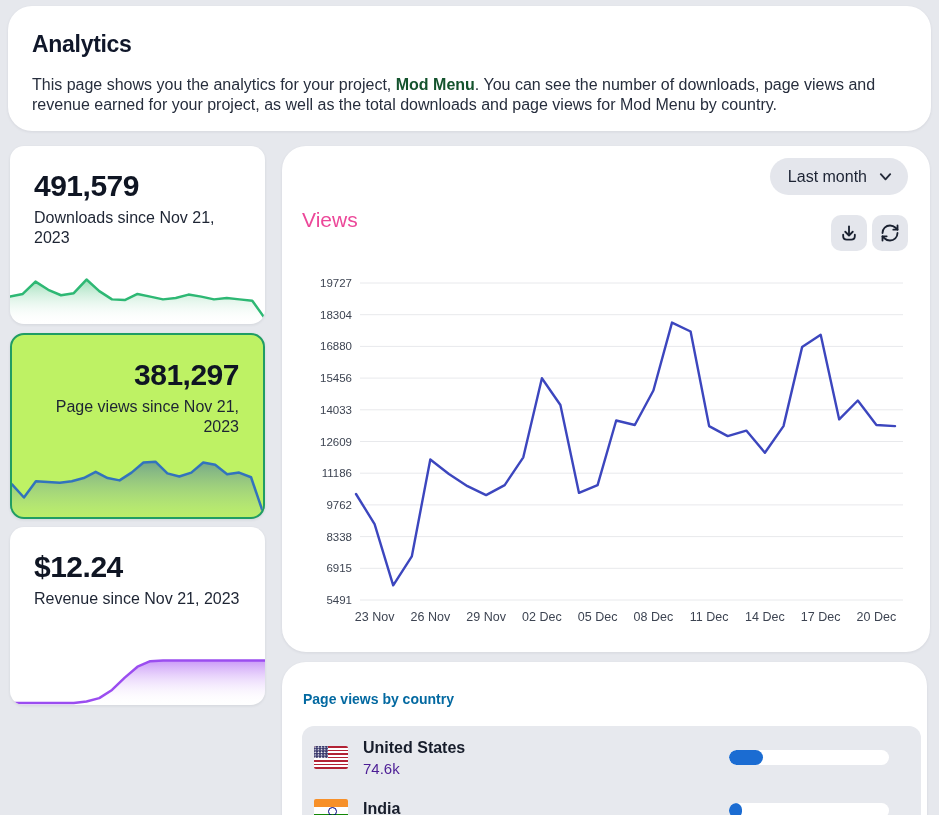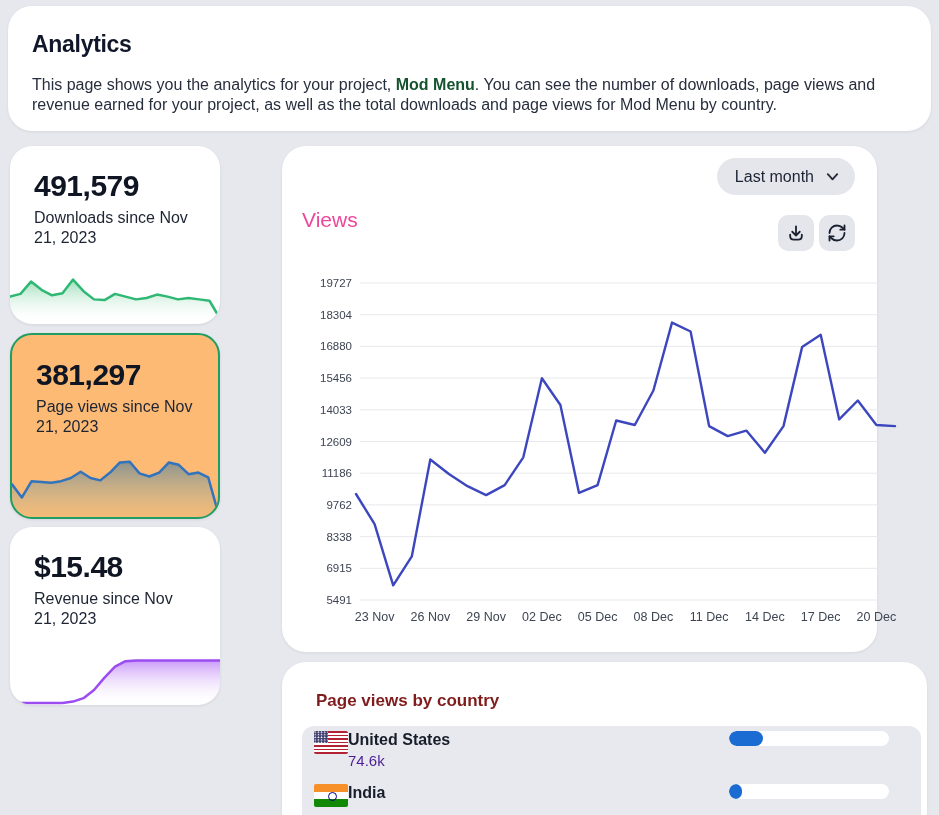--- a/index.html
+++ b/index.html
@@ -10,50 +10,50 @@
   }
   .card { background:#fff; border-radius:24px; box-shadow:0 1px 3px rgba(25,30,45,.08); }
 
   
   .header-card { position:absolute; left:8px; top:6px; width:923px; height:125px; padding:25px 24px; }
   .page-title { font-size:23px; font-weight:800; color:#10172a; letter-spacing:-.3px; }
   .page-desc { margin-top:17px; font-size:16px; line-height:1.23; color:#272e3d; max-width:880px; }
   .page-desc b { font-weight:700; color:#14532d; }
 
   
-  .stat-card { position:absolute; left:10px; width:210px; overflow:hidden; cursor:pointer;
-    background:#fff; border-radius:22px; box-shadow:0 1px 3px rgba(25,30,45,.09); }
+  .stat-card { position:absolute; left:10px; width:255px; overflow:hidden; cursor:pointer;
+    background:#fff; border-radius:14px; box-shadow:0 1px 3px rgba(25,30,45,.09); }
   .stat-card.c1 { top:146px; height:178px; }
-  .stat-card.c2 { top:333px; height:186px; background:#fdba74; border:2px solid #209d63; }
+  .stat-card.c2 { top:333px; height:186px; background:#bef264; border:2px solid #209d63;text-align:right; }
   .stat-card.c3 { top:527px; height:178px; }
   .stat-value { margin:23px 24px 5px; font-size:30px; font-weight:800; color:#0f1523; letter-spacing:-.5px; }
   .stat-label { margin:0 24px; font-size:16px; line-height:1.22; color:#1d2433; }
   .spark { position:absolute; left:0; bottom:0; width:100%; height:72px; display:block; }
   .c2 .spark { height:82px; }
 
   
-  .chart-card { position:absolute; left:282px; top:146px; width:595px; height:506px;padding-left:47px; }
+  .chart-card { position:absolute; left:282px; top:146px; width:648px; height:506px;padding-left:47px; }
   .range-pill { position:absolute; top:12px; right:22px; height:37px; border-radius:19px;
     background:#e4e6ec; display:flex; align-items:center; gap:11px; padding:0 15px 0 18px;
     font-size:16px; color:#1c2333; cursor:pointer; }
   .views-title { position:absolute; left:20px; top:62px; font-size:21px; font-weight:400; color:#ec4899;text-align:right; }
   .chart-actions { position:absolute; top:69px; right:22px; display:flex; gap:5px; }
   .icon-btn { width:36px; height:36px; border-radius:10px; background:#e4e6ec;
     display:flex; align-items:center; justify-content:center; cursor:pointer; }
   .views-svg { position:absolute; left:20px; top:122px; width:601px; height:360px; display:block; }
   svg text { font-family:"Liberation Sans", sans-serif; }
   .ytick { font-size:11.5px; fill:#3d4452; }
   .xtick { font-size:12.5px; fill:#3d4452; }
 
   
   .country-card { position:absolute; left:282px; top:662px; width:645px; height:210px; }
-  .country-title { position:absolute; left:34px; top:29px; font-size:17px; font-weight:800; color:#7f1d1d; }
+  .country-title { position:absolute; left:21px; top:29px; font-size:14px; font-weight:800; color:#0369a1; }
   .country-box { position:absolute; left:20px; right:6px; top:64px; bottom:0; background:#e7e9ee;
     border-radius:12px; padding-top:5px; overflow:hidden; }
-  .country-row { display:flex; align-items:flex-start; height:53px; padding:0 32px 0 12px; }
+  .country-row { display:flex; align-items:center; height:53px; padding:0 32px 0 12px; gap:15px; }
   .row-name { font-size:16px; font-weight:700; color:#171d2b; }
   .row-value { font-size:15px; color:#4c1d95; margin-top:3px; }
   .bar-track { margin-left:auto; width:160px; height:15px; background:#fff; border-radius:8px; overflow:hidden; }
   .bar-fill { height:100%; background:#1b6cd2; border-radius:8px; }
 
   
   .flag { width:34px; height:23px; border-radius:2px; position:relative; overflow:hidden; flex:0 0 auto; }
   .flag-us { background:repeating-linear-gradient(180deg,#b22234 0 1.77px,#fff 1.77px 3.54px); }
   .flag-us::before { content:""; position:absolute; left:0; top:0; width:14px; height:12.4px;
     background:#3c3b6e; background-image:radial-gradient(circle at 1.2px 1.2px,#fff 0.7px,transparent 0.9px);
@@ -96,21 +96,21 @@
             <stop offset="0%" stop-color="rgba(72,122,158,0.62)"></stop>
             <stop offset="100%" stop-color="rgba(150,190,175,0.08)"></stop>
           </linearGradient>
         </defs>
         <path d="M0.00,24.04 L 4.76,30.50 L 9.52,22.52 L 14.29,22.90 L 19.05,23.28 L 23.81,22.52 L 28.57,21.00 L 33.33,17.96 L 38.10,21.00 L 42.86,22.14 L 47.62,18.34 L 52.38,13.40 L 57.14,13.02 L 61.90,18.72 L 66.67,20.24 L 71.43,18.34 L 76.19,13.40 L 80.95,14.54 L 85.71,19.10 L 90.48,18.34 L 95.24,20.62 L 100.00,37.72 L100,40 L0,40 Z" fill="url(#sg1)"></path>
         <polyline points="0.00,24.04 4.76,30.50 9.52,22.52 14.29,22.90 19.05,23.28 23.81,22.52 28.57,21.00 33.33,17.96 38.10,21.00 42.86,22.14 47.62,18.34 52.38,13.40 57.14,13.02 61.90,18.72 66.67,20.24 71.43,18.34 76.19,13.40 80.95,14.54 85.71,19.10 90.48,18.34 95.24,20.62 100.00,37.72" fill="none" stroke="#3273bd" stroke-width="2.5" vector-effect="non-scaling-stroke" stroke-linejoin="round" stroke-linecap="round"></polyline>
       </svg>
   </div>
 
   <div class="stat-card c3">
-    <div class="stat-value">$15.48</div>
+    <div class="stat-value">$12.24</div>
     <div class="stat-label">Revenue since Nov 21, 2023</div>
     <svg class="spark" viewBox="0 0 100 40" preserveAspectRatio="none">
         <defs>
           <linearGradient id="sg2" x1="0" y1="0" x2="0" y2="1">
             <stop offset="0%" stop-color="rgba(193,136,246,0.85)"></stop>
             <stop offset="100%" stop-color="rgba(255,255,255,0)"></stop>
           </linearGradient>
         </defs>
         <path d="M0.00,38.86 L 5.00,38.86 L 10.00,38.86 L 15.00,38.86 L 20.00,38.86 L 25.00,38.86 L 30.00,38.10 L 35.00,36.20 L 40.00,31.64 L 45.00,24.80 L 50.00,18.72 L 55.00,15.68 L 60.00,15.30 L 65.00,15.30 L 70.00,15.30 L 75.00,15.30 L 80.00,15.30 L 85.00,15.30 L 90.00,15.30 L 95.00,15.30 L 100.00,15.30 L100,40 L0,40 Z" fill="url(#sg2)"></path>
         <polyline points="0.00,38.86 5.00,38.86 10.00,38.86 15.00,38.86 20.00,38.86 25.00,38.86 30.00,38.10 35.00,36.20 40.00,31.64 45.00,24.80 50.00,18.72 55.00,15.68 60.00,15.30 65.00,15.30 70.00,15.30 75.00,15.30 80.00,15.30 85.00,15.30 90.00,15.30 95.00,15.30 100.00,15.30" fill="none" stroke="#9b4df0" stroke-width="2.5" vector-effect="non-scaling-stroke" stroke-linejoin="round" stroke-linecap="round"></polyline>

